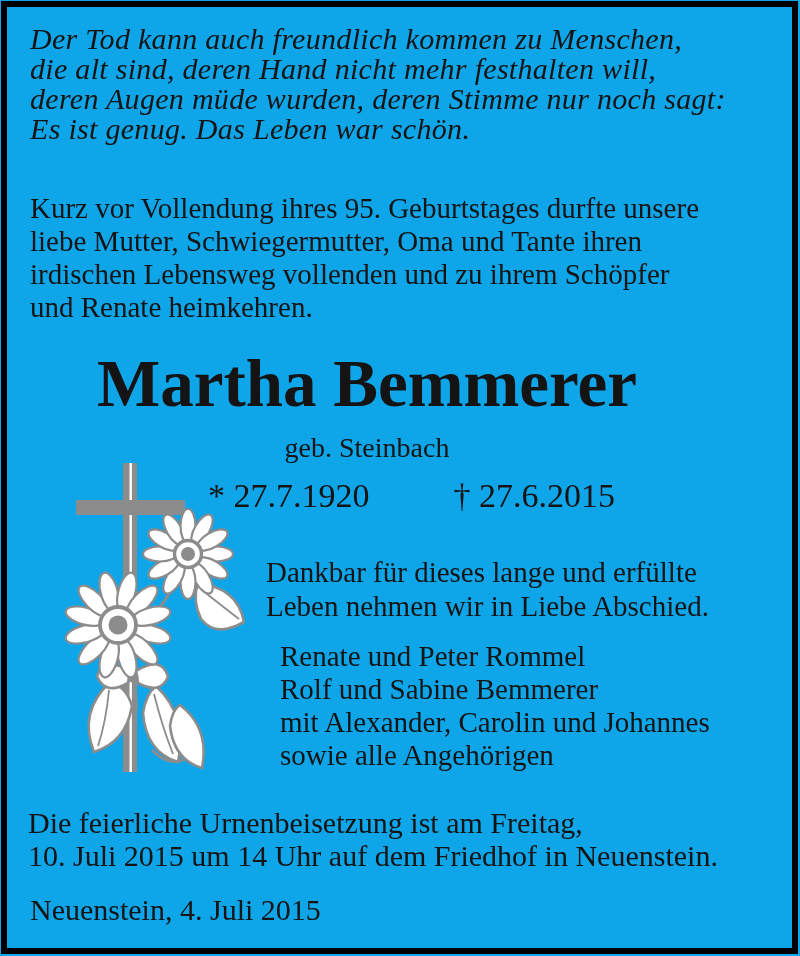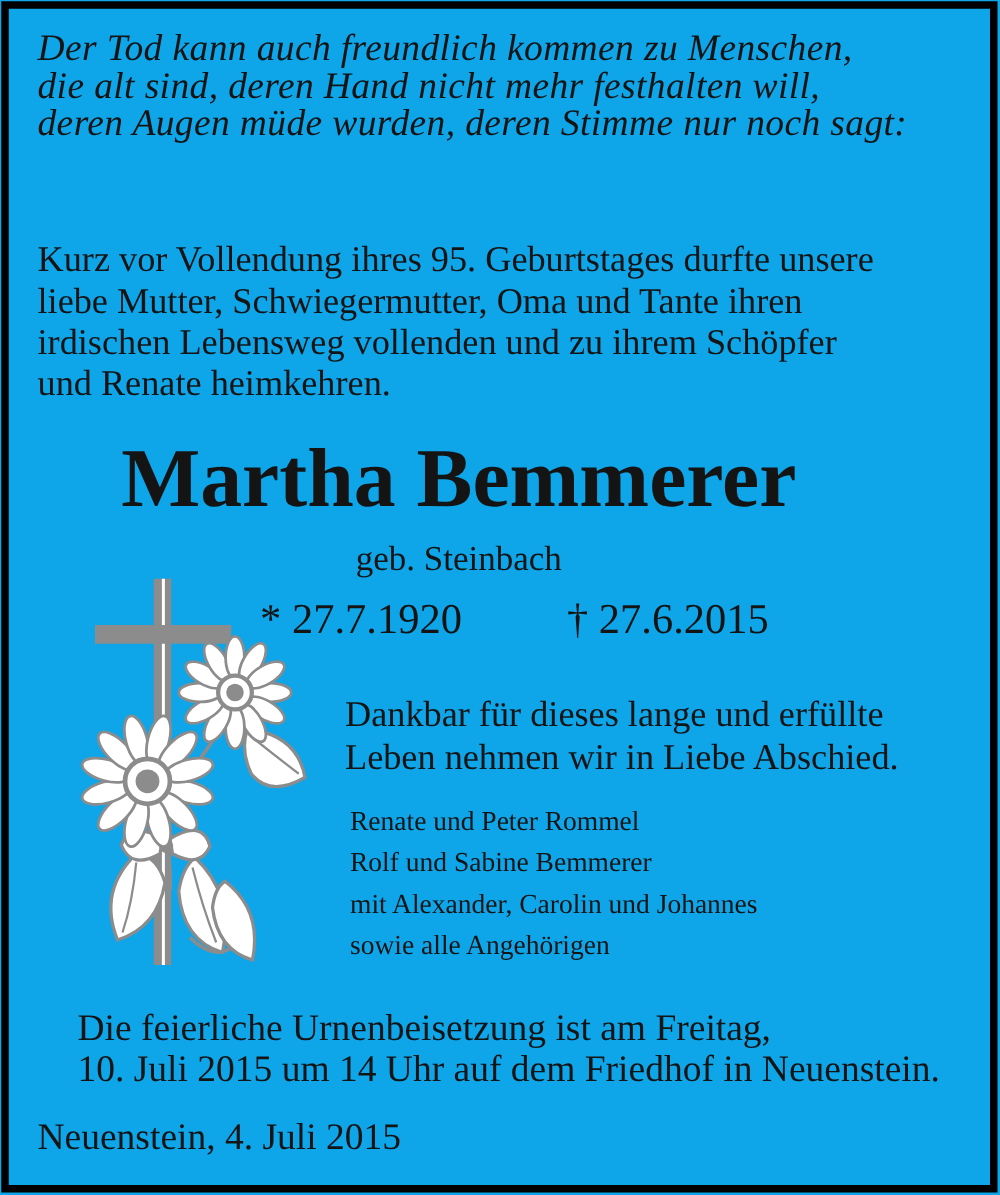--- a/index.html
+++ b/index.html
@@ -49,34 +49,33 @@
     line-height: 32px;
   }
   .dates {
     left: 208px; top: 477px;
     font-size: 34px;
     line-height: 38px;
     display: flex;
     gap: 84px;
   }
   .thanks {
-    left: 276px; top: 555px;
+    left: 266px; top: 555px;
     font-size: 29px;
     line-height: 34px;
   }
   .family {
     left: 280px; top: 640px;
-    font-size: 22px;
+    font-size: 29px;
     line-height: 33px;
   }
   .funeral {
     left: 28px; top: 806px;
     font-size: 30px;
     line-height: 33px;
-    margin-left: 34px;
   }
   .dateline {
     left: 30px; top: 894px;
     font-size: 30px;
     line-height: 32px;
   }
   .artwork {
     position: absolute;
     left: 52px; top: 450px;
     width: 220px; height: 330px;
@@ -85,20 +84,21 @@
 </head>
 <body>
 
 <div class="page">
   <div class="frame"></div>
 
   <div class="block quote">
     <div>Der Tod kann auch freundlich kommen zu Menschen,</div>
     <div>die alt sind, deren Hand nicht mehr festhalten will,</div>
     <div>deren Augen müde wurden, deren Stimme nur noch sagt:</div>
+    <div>Es ist genug. Das Leben war schön.</div>
   </div>
 
   <div class="block intro">
     <div>Kurz vor Vollendung ihres 95. Geburtstages durfte unsere</div>
     <div>liebe Mutter, Schwiegermutter, Oma und Tante ihren</div>
     <div>irdischen Lebensweg vollenden und zu ihrem Schöpfer</div>
     <div>und Renate heimkehren.</div>
   </div>
 
   <div class="block name-wrap">

